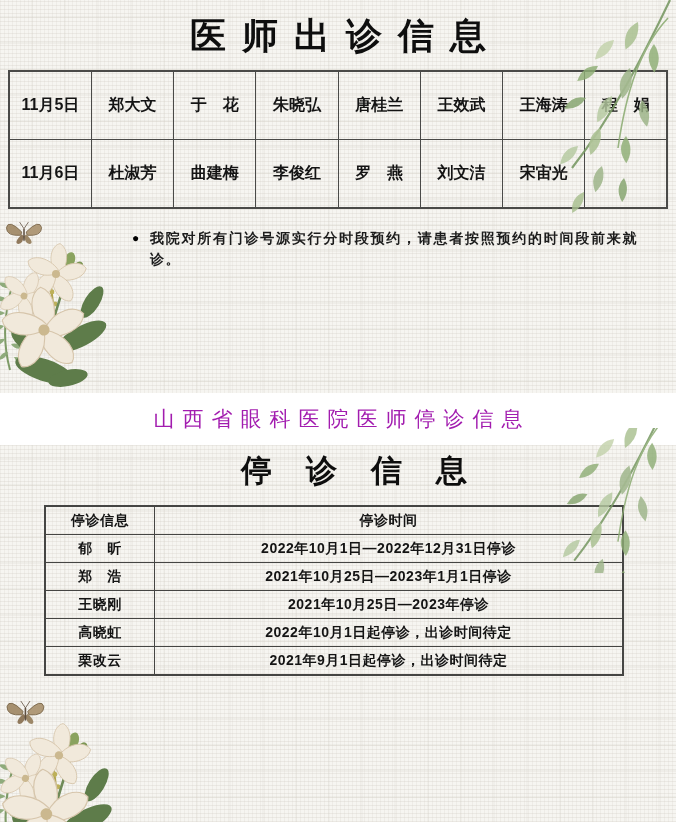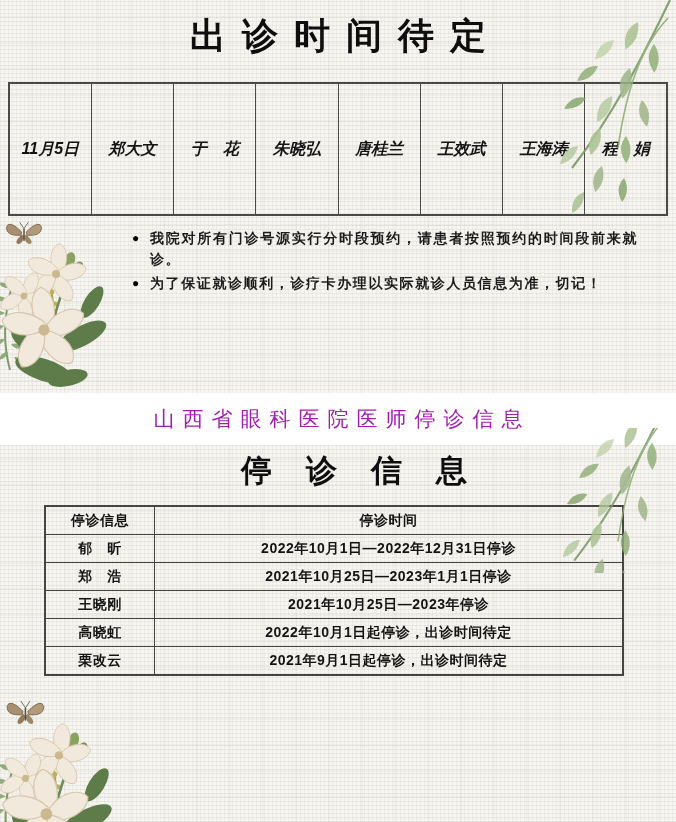--- a/index.html
+++ b/index.html
@@ -6,22 +6,22 @@
   .canvas{position:relative;width:676px;height:822px;margin:0 auto;overflow:hidden;
     background-color:#f6f5f1;
     background-image:
       repeating-linear-gradient(0deg, rgba(205,200,190,.28) 0 1px, rgba(255,255,255,0) 1px 4px),
       repeating-linear-gradient(90deg, rgba(210,205,196,.22) 0 1px, rgba(255,255,255,0) 1px 4px),
       repeating-linear-gradient(0deg, rgba(255,255,255,0) 0 24px, rgba(198,193,183,.15) 24px 26px),
       repeating-linear-gradient(90deg, rgba(255,255,255,0) 0 31px, rgba(202,197,188,.12) 31px 33px);
   }
   .main-title{position:absolute;top:12px;left:0;width:100%;text-align:center;
     font-size:36px;font-weight:bold;color:#0e0e0e;letter-spacing:16px;text-indent:16px;margin:0;z-index:2;}
-  .t1{position:absolute;top:82px;left:8px;width:660px;height:134px;border-collapse:collapse;
-    table-layout:fixed;z-index:2;font-style:italic;}
+  .t1{position:absolute;top:70px;left:8px;width:660px;height:134px;border-collapse:collapse;
+    table-layout:fixed;z-index:2;}
   .t1 td{border:1px solid #4a4a48;text-align:center;vertical-align:middle;
     font-size:16px;font-weight:bold;color:#141414;height:67px;padding:0;}
   .t1{border:2px solid #4a4a48;}
   .notices{position:absolute;top:212px;left:116px;width:506px;margin:16px;padding:0;list-style:none;z-index:2;}
   .notice{position:relative;padding-left:18px;margin:0 0 2px 0;
     font-size:14px;font-weight:bold;color:#1c1c1c;letter-spacing:1.6px;line-height:1.52;text-align:justify;}
   .notice .dot{position:absolute;left:0;top:1px;font-size:12px;color:#000;}
   .notice .dot::before{content:"\25CF";}
   .divider-band{position:absolute;top:393px;left:0;width:100%;height:52px;background:#ffffff;
     display:flex;align-items:center;justify-content:center;z-index:2;}
@@ -123,46 +123,52 @@
         <use href="#lf" fill="#9cb487" transform="translate(60 170) rotate(110) scale(0.9)"></use>
         <use href="#lf" fill="#85a46e" transform="translate(82 182) rotate(100) scale(0.8)"></use>
         <use href="#lf" fill="#a8bf8f" transform="translate(42 196) rotate(125) scale(0.8)"></use>
       </g>
     </g>
   </defs>
 </svg>
 
 <div class="canvas">
 
-  <h1 class="main-title">出诊时间待定</h1>
+  <h1 class="main-title">医师出诊信息</h1>
 
   <table class="t1">
     <tbody>
       <tr>
         <td>11月5日</td>
         <td>郑大文</td>
         <td>于　花</td>
         <td>朱晓弘</td>
         <td>唐桂兰</td>
         <td>王效武</td>
         <td>王海涛</td>
         <td>程　娟</td>
       </tr>
+      <tr>
+        <td>11月6日</td>
+        <td>杜淑芳</td>
+        <td>曲建梅</td>
+        <td>李俊红</td>
+        <td>罗　燕</td>
+        <td>刘文洁</td>
+        <td>宋宙光</td>
+        <td></td>
+      </tr>
     </tbody>
   </table>
 
   <ul class="notices">
     <li class="notice">
       <span class="dot"></span>
       <span>我院对所有门诊号源实行分时段预约，请患者按照预约的时间段前来就诊。</span>
     </li>
-    <li class="notice">
-      <span class="dot"></span>
-      <span>为了保证就诊顺利，诊疗卡办理以实际就诊人员信息为准，切记！</span>
-    </li>
   </ul>
 
   <div class="divider-band">
     <span class="divider-title">山西省眼科医院医师停诊信息</span>
   </div>
 
   <h2 class="sub-title">停诊信息</h2>
 
   <table class="t2">
     <thead>

